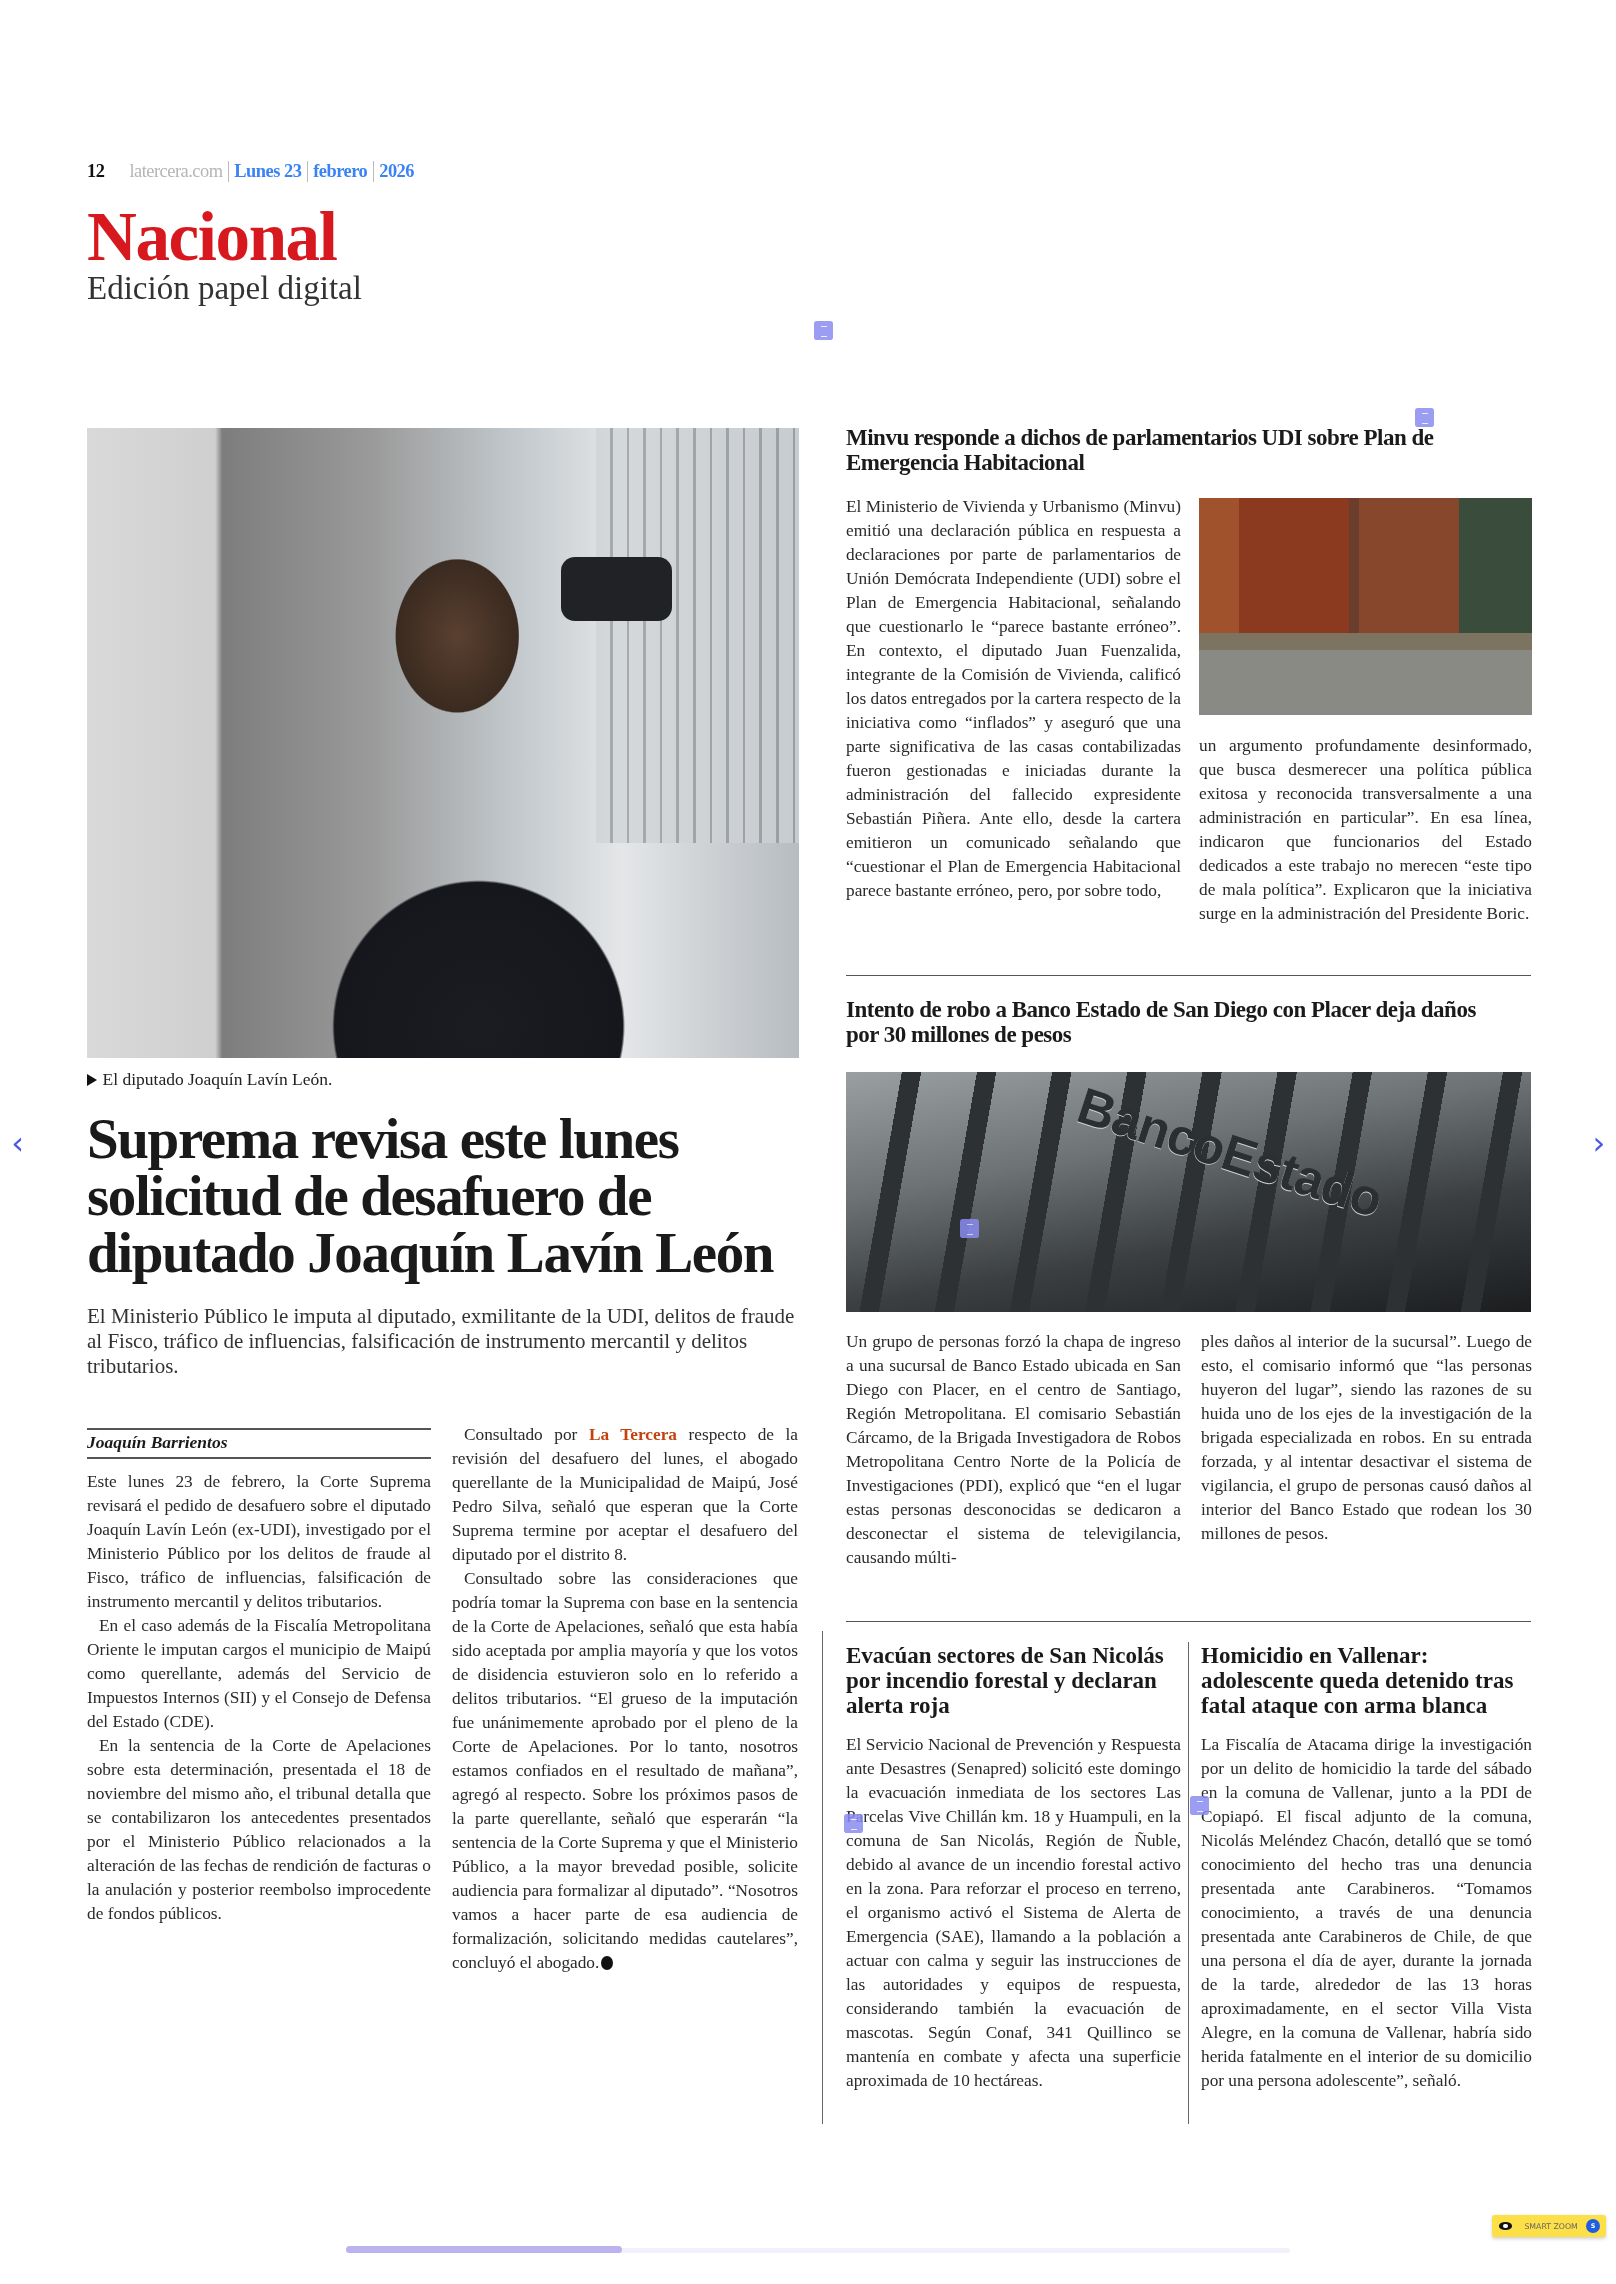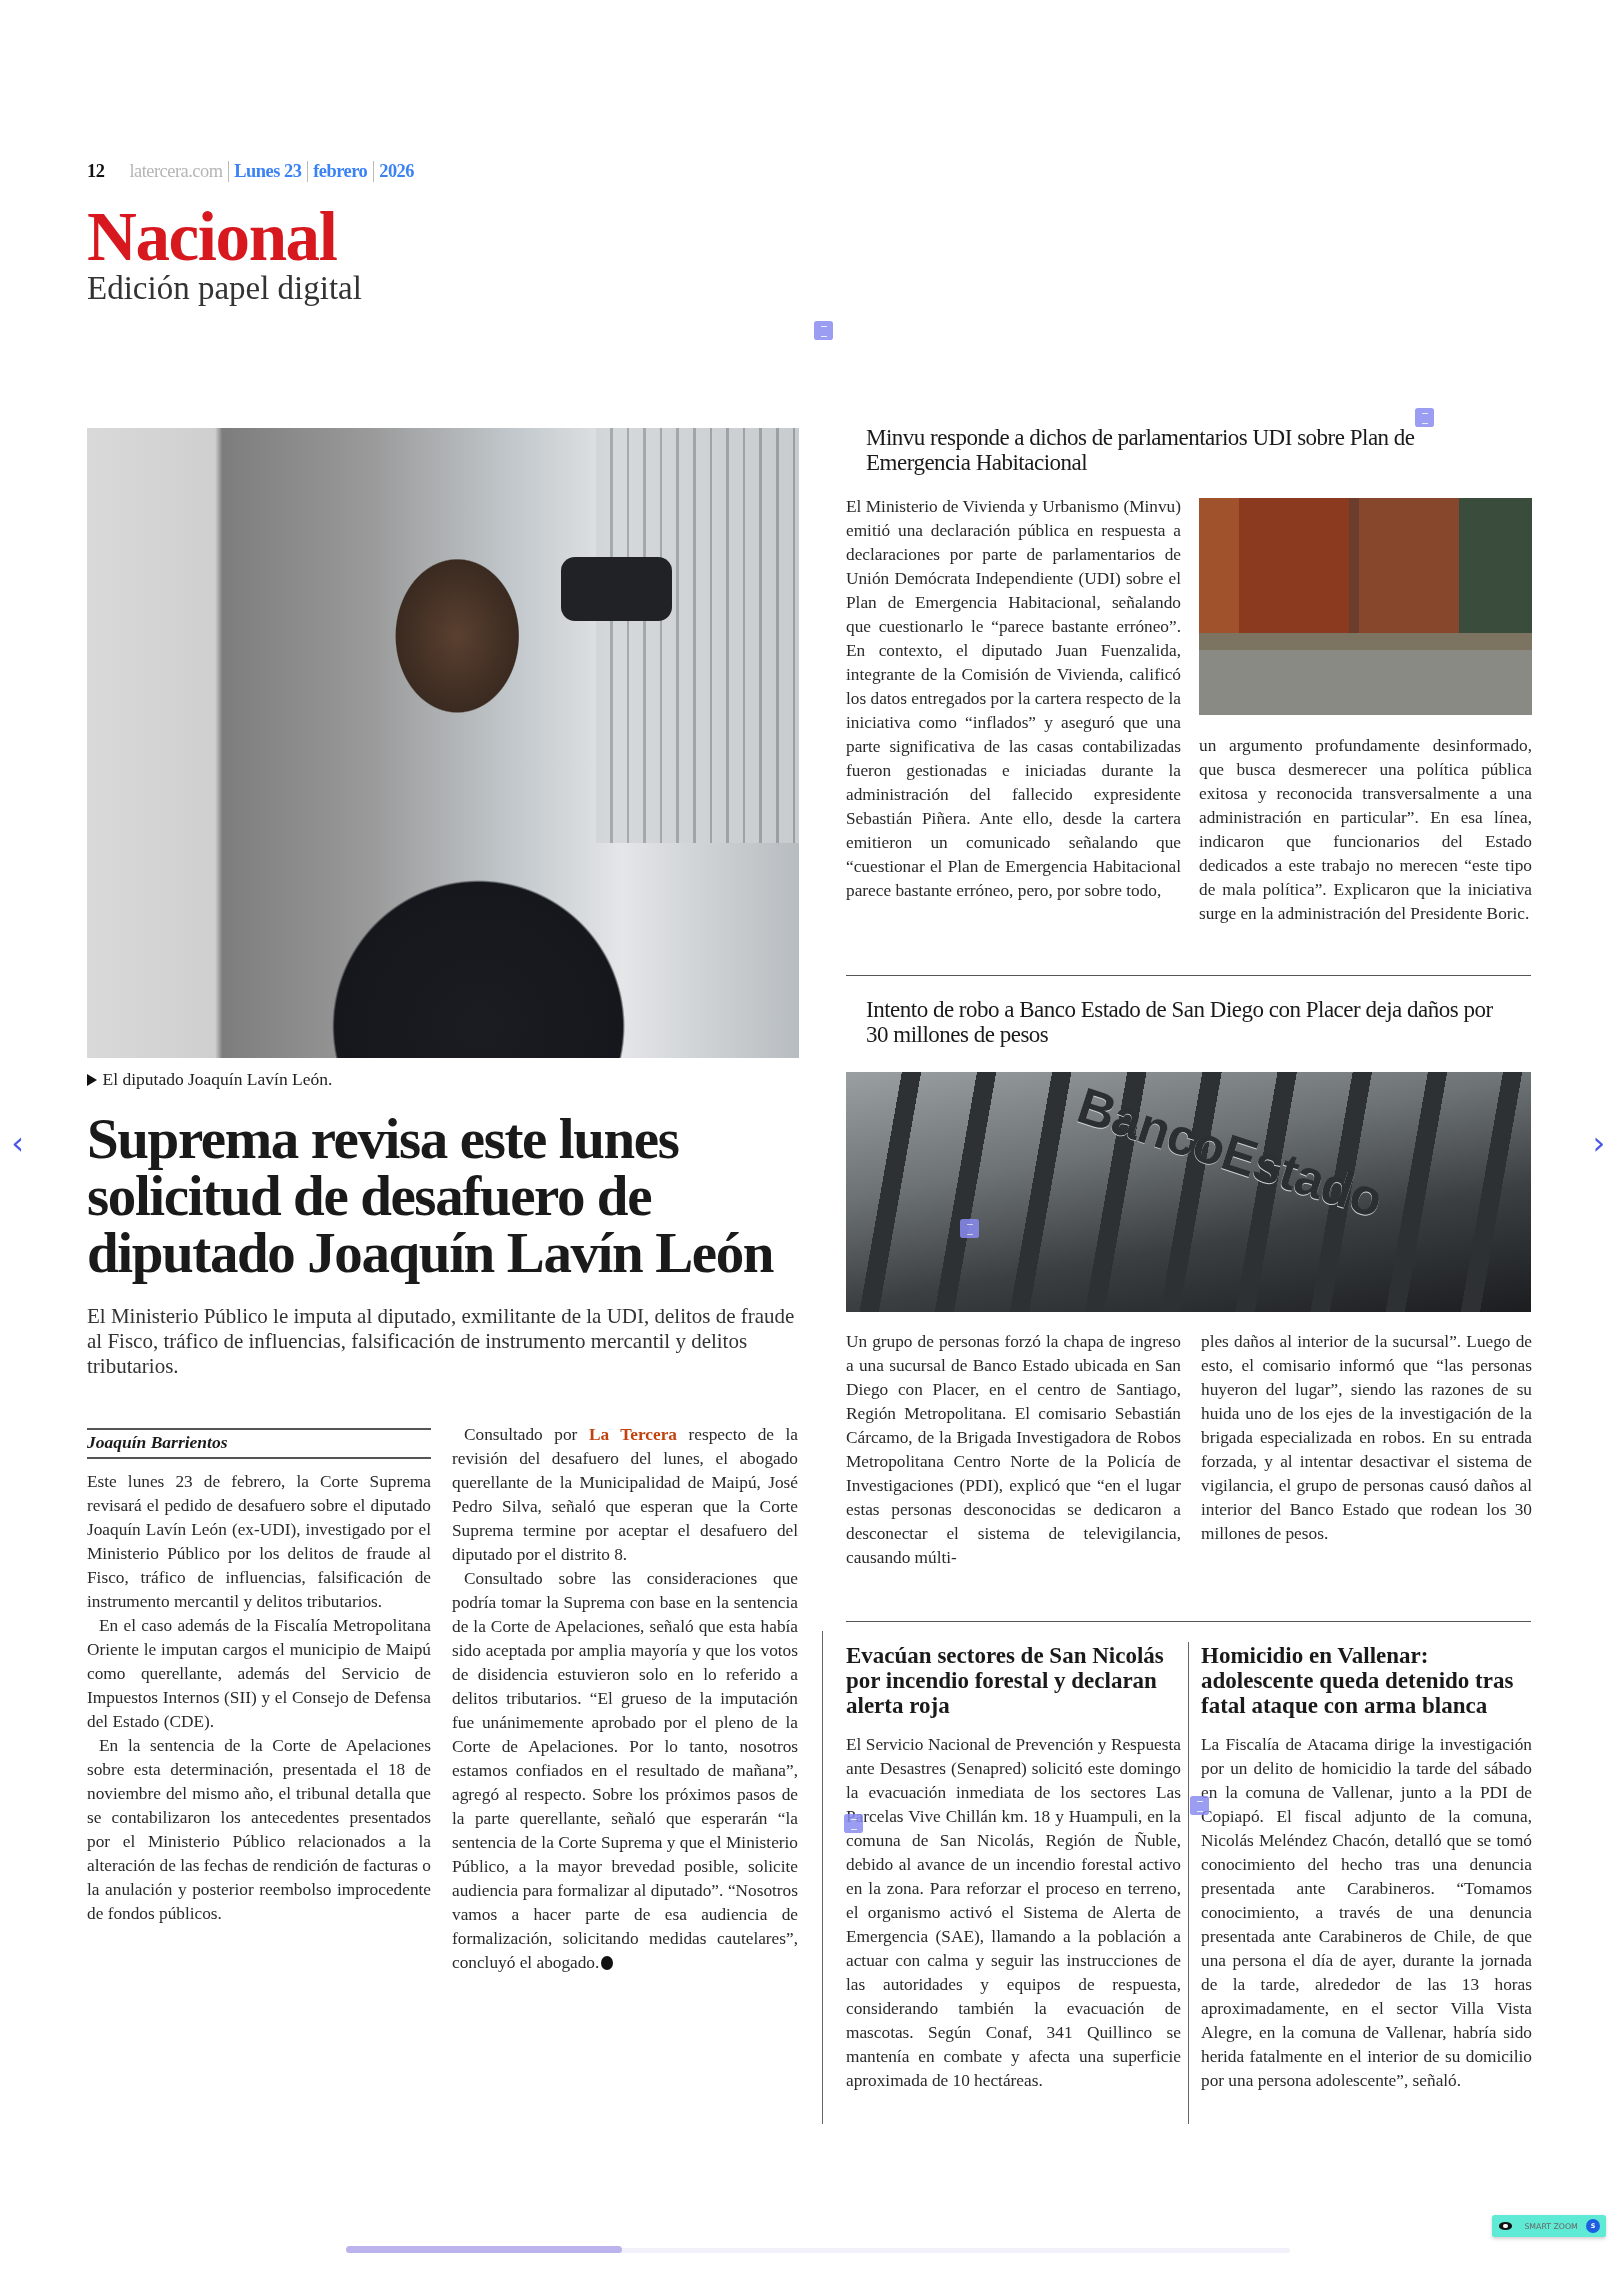--- a/index.html
+++ b/index.html
@@ -44,30 +44,30 @@
   .deck { left: 87px; top: 1304px; width: 714px; font-size: 21px; line-height: 25px; color: #333; }
   .byline-rule { left: 87px; width: 344px; height: 1.8px; background: #555; }
   .byline { left: 87px; top: 1432px; font-size: 17.5px; font-weight: bold; font-style: italic; color: #1a1a1a; }
 
   .body-col { font-size: 17.3px; line-height: 24px; color: #2a2a2a; text-align: justify; hyphens: manual; }
   .body-col p { margin: 0; text-indent: 0; }
   .body-col p.ind { text-indent: 12px; }
   .body-col b { color: #c2410c; }
   .endmark { display: inline-block; width: 12px; height: 14px; background: #111; border-radius: 50%; vertical-align: -1.8px; margin-left: 1.8px; }
 
-  .side-headline { font-size: 23px; font-weight: normal; line-height: 25px; color: #1a1a1a; letter-spacing: -0.5px; margin-left: 20px; }
+  .side-headline { font-size: 23px; font-weight: bold; line-height: 25px; color: #1a1a1a; letter-spacing: -0.5px; }
   .brief-headline { font-size: 23px; font-weight: bold; line-height: 25px; color: #1a1a1a; }
   .hrule { height: 1.4px; background: #555; }
   .vrule { width: 1.4px; background: #666; }
 
   
   .nav-arrow { width: 28px; height: 37px; color: #4a57e8; font-size: 32px; line-height: 37px; text-align: center; font-family: "DejaVu Sans", sans-serif; cursor: pointer; }
   .marker { width: 19.3px; height: 19.3px; border-radius: 2.8px; background: #8a8cf2; opacity: .85; cursor: pointer; }
   .marker::after { content: ""; position: absolute; left: 7px; top: 4.6px; width: 5.5px; height: 9.2px; border-top: 1.4px solid #fff; border-bottom: 1.4px solid #fff; opacity: .8; }
-  .smart-zoom { left: 1492px; top: 2215px; width: 114px; height: 22px; background: #5eead4; border-radius: 2.8px; box-shadow: 0 1.4px 3.7px rgba(0,0,0,.18);
+  .smart-zoom { left: 1492px; top: 2215px; width: 114px; height: 22px; background: #fde047; border-radius: 2.8px; box-shadow: 0 1.4px 3.7px rgba(0,0,0,.18);
     display: flex; align-items: center; font-family: "DejaVu Sans", sans-serif; font-size: 7.8px; color: #666; cursor: pointer; }
   .smart-zoom .eye { width: 13px; height: 7.4px; background: #111; border-radius: 50%; margin: 0 12px 0 7.4px; position: relative; }
   .smart-zoom .eye::after { content: ""; position: absolute; left: 4.1px; top: 1.4px; width: 4.6px; height: 4.6px; border-radius: 50%; background: #fff; }
   .smart-zoom .badge { width: 14px; height: 14px; border-radius: 50%; background: #1d5fe0; color: #fff; font-size: 6.4px; font-weight: bold; display: flex; align-items: center; justify-content: center; margin-left: 8.3px; }
   .progress-track { left: 346px; top: 2248px; width: 944px; height: 4.6px; background: #f2f0fb; border-radius: 2.3px; }
   .progress-fill { left: 346px; top: 2246px; width: 276px; height: 7.4px; background: #bab3ee; border-radius: 3.7px; cursor: pointer; }
 </style>
 </head>
 <body>
 

